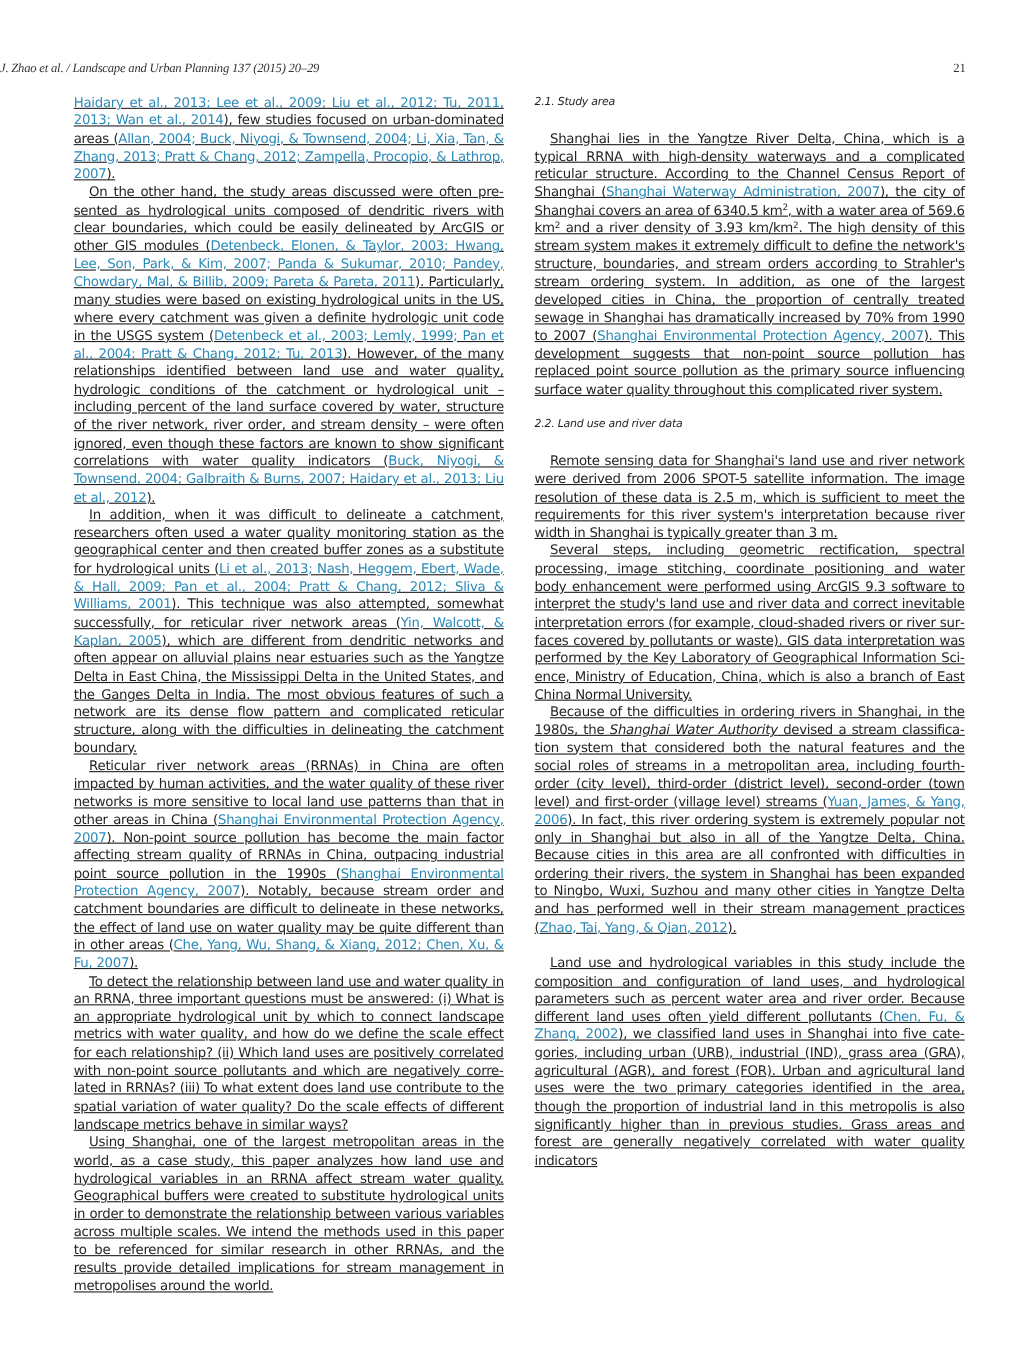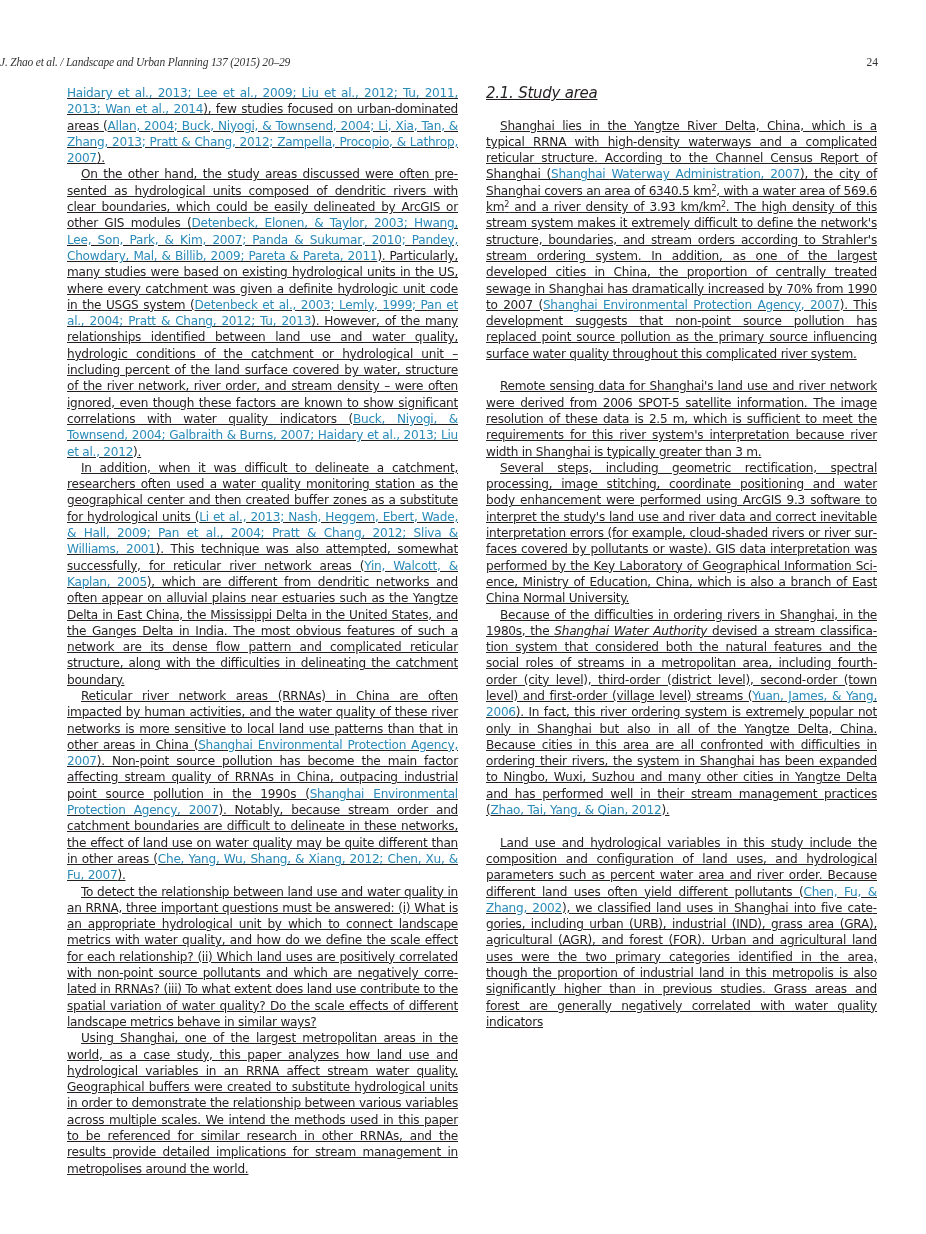--- a/index.html
+++ b/index.html
@@ -8,29 +8,29 @@
   .running-head { position: absolute; top: 56px; left: 0; width: 926px; text-align: left;
          font-family: "Liberation Serif", serif; font-style: italic; font-size: 11.5px; color: #333; letter-spacing: -0.2px; }
   .page-num { position: absolute; top: 56px; right: 48px; font-family: "Liberation Serif", serif; font-size: 11.5px; color: #333; }
   .col { position: absolute; top: 85px; width: 391px; font-size: 12.1px; line-height: 16.3px; letter-spacing: -0.25px; }
   .col-left { left: 67px; }
   .col-right { left: 486px; }
   p { margin: 0; text-align: justify; hyphens: manual; text-decoration: underline; }
   p.indent { text-indent: 14px; }
   a.cite { color: #2a8bb9; text-decoration: none; }
   .h1 { font-weight: bold; font-size: 12.3px; margin: 0 0 16.3px 0; line-height: 16.3px; }
-  .h2 { font-style: italic; font-family: "DejaVu Sans", sans-serif; font-size: 15px; margin: 0 0 16.3px 0; line-height: 16.3px; text-decoration: underline; }
+  .h2 { font-style: italic; font-family: "DejaVu Sans", sans-serif; font-size: 10px; margin: 0 0 16.3px 0; line-height: 16.3px; }
   .gap { height: 16.3px; }
   sup { font-size: 8px; line-height: 0; vertical-align: 4px; }
 </style>
 </head>
 <body>
 
 <div class="running-head">J. Zhao et al. / Landscape and Urban Planning 137 (2015) 20–29</div>
-<div class="page-num">24</div>
+<div class="page-num">21</div>
 
 <div class="col col-left">
   <p><a class="cite">Haidary et al., 2013; Lee et al., 2009; Liu et al., 2012; Tu, 2011, 2013; Wan et al., 2014</a><span>), few studies focused on urban-dominated areas (</span><a class="cite">Allan, 2004; Buck, Niyogi, &amp; Townsend, 2004; Li, Xia, Tan, &amp; Zhang, 2013; Pratt &amp; Chang, 2012; Zampella, Procopio, &amp; Lathrop, 2007</a><span>).</span></p>
 
   <p class="indent"><span>On the other hand, the study areas discussed were often pre­sented as hydrological units composed of dendritic rivers with clear boundaries, which could be easily delineated by ArcGIS or other GIS modules (</span><a class="cite">Detenbeck, Elonen, &amp; Taylor, 2003; Hwang, Lee, Son, Park, &amp; Kim, 2007; Panda &amp; Sukumar, 2010; Pandey, Chowdary, Mal, &amp; Billib, 2009; Pareta &amp; Pareta, 2011</a><span>). Particularly, many stud­ies were based on existing hydrological units in the US, where every catchment was given a definite hydrologic unit code in the USGS system (</span><a class="cite">Detenbeck et al., 2003; Lemly, 1999; Pan et al., 2004; Pratt &amp; Chang, 2012; Tu, 2013</a><span>). However, of the many relationships iden­tified between land use and water quality, hydrologic conditions of the catchment or hydrological unit – including percent of the land surface covered by water, structure of the river network, river order, and stream density – were often ignored, even though these factors are known to show significant correlations with water qual­ity indicators (</span><a class="cite">Buck, Niyogi, &amp; Townsend, 2004; Galbraith &amp; Burns, 2007; Haidary et al., 2013; Liu et al., 2012</a><span>).</span></p>
 
   <p class="indent"><span>In addition, when it was difficult to delineate a catchment, researchers often used a water quality monitoring station as the geographical center and then created buffer zones as a substi­tute for hydrological units (</span><a class="cite">Li et al., 2013; Nash, Heggem, Ebert, Wade, &amp; Hall, 2009; Pan et al., 2004; Pratt &amp; Chang, 2012; Sliva &amp; Williams, 2001</a><span>). This technique was also attempted, somewhat successfully, for reticular river network areas (</span><a class="cite">Yin, Walcott, &amp; Kaplan, 2005</a><span>), which are different from dendritic networks and often appear on alluvial plains near estuaries such as the Yangtze Delta in East China, the Mississippi Delta in the United States, and the Ganges Delta in India. The most obvious features of such a net­work are its dense flow pattern and complicated reticular structure, along with the difficulties in delineating the catchment bound­ary.</span></p>
 
   <p class="indent"><span>Reticular river network areas (RRNAs) in China are often impacted by human activities, and the water quality of these river networks is more sensitive to local land use patterns than that in other areas in China (</span><a class="cite">Shanghai Environmental Protection Agency, 2007</a><span>). Non-point source pollution has become the main factor affecting stream quality of RRNAs in China, outpacing indus­trial point source pollution in the 1990s (</span><a class="cite">Shanghai Environmental Protection Agency, 2007</a><span>). Notably, because stream order and catch­ment boundaries are difficult to delineate in these networks, the effect of land use on water quality may be quite different than in other areas (</span><a class="cite">Che, Yang, Wu, Shang, &amp; Xiang, 2012; Chen, Xu, &amp; Fu, 2007</a><span>).</span></p>
 
@@ -38,20 +38,21 @@
 
   <p class="indent">Using Shanghai, one of the largest metropolitan areas in the world, as a case study, this paper analyzes how land use and hydrological variables in an RRNA affect stream water quality. Geographical buffers were created to substitute hydrological units in order to demonstrate the relationship between various vari­ables across multiple scales. We intend the methods used in this paper to be referenced for similar research in other RRNAs, and the results provide detailed implications for stream management in metropolises around the world.</p>
 </div>
 
 <div class="col col-right">
   <div class="h2">2.1.  Study area</div>
 
   <p class="indent"><span>Shanghai lies in the Yangtze River Delta, China, which is a typical RRNA with high-density waterways and a complicated reticular structure. According to the Channel Census Report of Shanghai (</span><a class="cite">Shanghai Waterway Administration, 2007</a><span>), the city of Shanghai covers an area of 6340.5 km</span><sup>2</sup><span>, with a water area of 569.6 km</span><sup>2</sup><span> and a river density of 3.93 km/km</span><sup>2</sup><span>. The high den­sity of this stream system makes it extremely difficult to define the network's structure, boundaries, and stream orders accord­ing to Strahler's stream ordering system. In addition, as one of the largest developed cities in China, the proportion of centrally treated sewage in Shanghai has dramatically increased by 70% from 1990 to 2007 (</span><a class="cite">Shanghai Environmental Protection Agency, 2007</a><span>). This development suggests that non-point source pollution has replaced point source pollution as the primary source influ­encing surface water quality throughout this complicated river system.</span></p>
 
   <div class="gap"></div>
+  <div class="h2">2.2.  Land use and river data</div>
 
   <p class="indent">Remote sensing data for Shanghai's land use and river net­work were derived from 2006 SPOT-5 satellite information. The image resolution of these data is 2.5 m, which is sufficient to meet the requirements for this river system's interpreta­tion because river width in Shanghai is typically greater than 3 m.</p>
   <p class="indent">Several steps, including geometric rectification, spectral processing, image stitching, coordinate positioning and water body enhancement were performed using ArcGIS 9.3 software to inter­pret the study's land use and river data and correct inevitable interpretation errors (for example, cloud-shaded rivers or river sur­faces covered by pollutants or waste). GIS data interpretation was performed by the Key Laboratory of Geographical Information Sci­ence, Ministry of Education, China, which is also a branch of East China Normal University.</p>
   <p class="indent"><span>Because of the difficulties in ordering rivers in Shanghai, in the 1980s, the </span><em>Shanghai Water Authority</em><span> devised a stream classifica­tion system that considered both the natural features and the social roles of streams in a metropolitan area, including fourth-order (city level), third-order (district level), second-order (town level) and first-order (village level) streams (</span><a class="cite">Yuan, James, &amp; Yang, 2006</a><span>). In fact, this river ordering system is extremely popular not only in Shanghai but also in all of the Yangtze Delta, China. Because cities in this area are all confronted with difficulties in ordering their rivers, the system in Shanghai has been expanded to Ningbo, Wuxi, Suzhou and many other cities in Yangtze Delta and has performed well in their stream management practices (</span><a class="cite">Zhao, Tai, Yang, &amp; Qian, 2012</a><span>).</span></p>
 
   <div class="gap"></div>
 
   <p class="indent"><span>Land use and hydrological variables in this study include the composition and configuration of land uses, and hydrological parameters such as percent water area and river order. Because different land uses often yield different pollutants (</span><a class="cite">Chen, Fu, &amp; Zhang, 2002</a><span>), we classified land uses in Shanghai into five cate­gories, including urban (URB), industrial (IND), grass area (GRA), agricultural (AGR), and forest (FOR). Urban and agricultural land uses were the two primary categories identified in the area, though the proportion of industrial land in this metropolis is also sig­nificantly higher than in previous studies. Grass areas and forest are generally negatively correlated with water quality indicators</span></p>
 </div>
 

